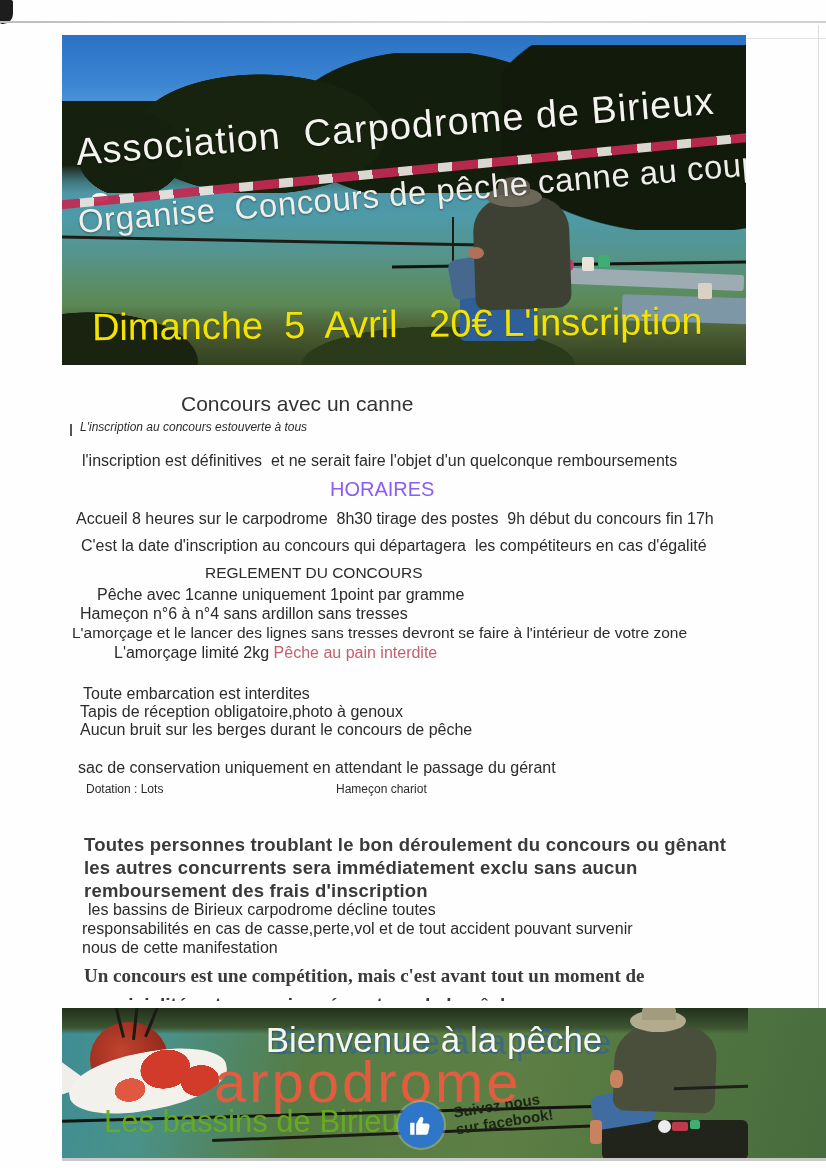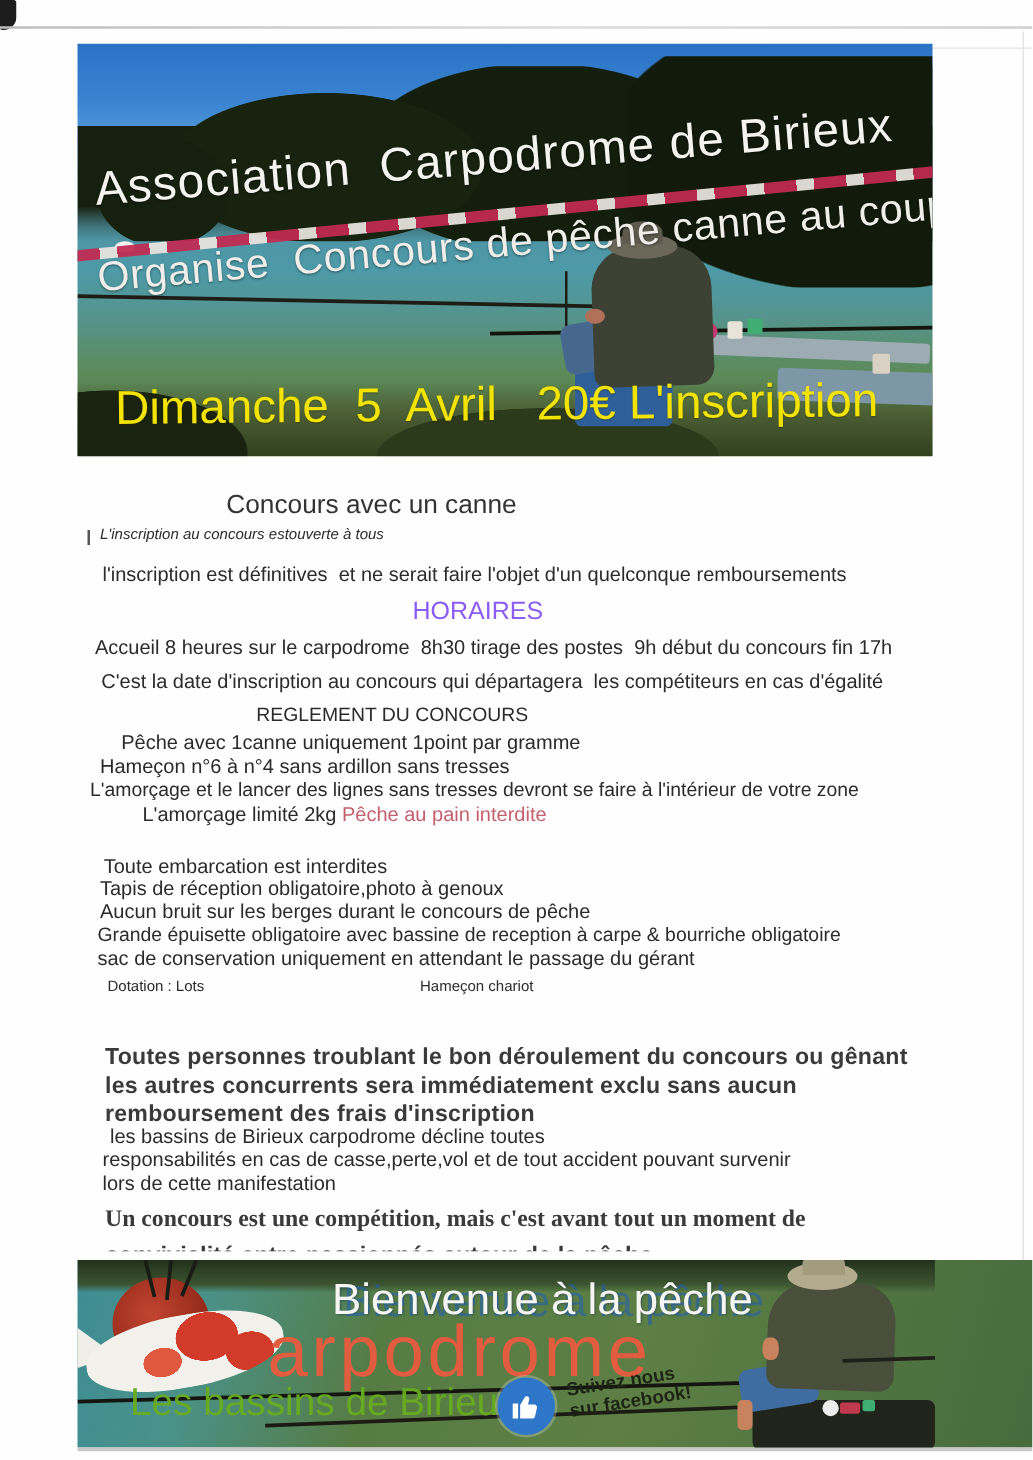--- a/index.html
+++ b/index.html
@@ -144,32 +144,31 @@
   <div class="tl t16" style="left:76px;top:510px;">Accueil 8 heures sur le carpodrome  8h30 tirage des postes  9h début du concours fin 17h</div>
   <div class="tl t16" style="left:81px;top:537px;">C'est la date d'inscription au concours qui départagera  les compétiteurs en cas d'égalité</div>
   <div class="tl t155" style="left:205px;top:564px;">REGLEMENT DU CONCOURS</div>
   <div class="tl t16" style="left:97px;top:586px;">Pêche avec 1canne uniquement 1point par gramme</div>
   <div class="tl t16" style="left:80px;top:605px;">Hameçon n°6 à n°4 sans ardillon sans tresses</div>
   <div class="tl t155" style="left:72px;top:624px;">L'amorçage et le lancer des lignes sans tresses devront se faire à l'intérieur de votre zone</div>
   <div class="tl t16" style="left:78px;top:644px;margin-left:36px;"><span>L'amorçage limité 2kg </span><span class="red">Pêche au pain interdite</span></div>
   <div class="tl t16" style="left:83px;top:685px;">Toute embarcation est interdites</div>
   <div class="tl t16" style="left:80px;top:703px;">Tapis de réception obligatoire,photo à genoux</div>
   <div class="tl t16" style="left:80px;top:721px;">Aucun bruit sur les berges durant le concours de pêche</div>
-  <div class="tl t155" style="left:78px;top:740px;">Grande épuisette obligatoire avec bassine de reception à carpe &amp; bourriche obligatoire</div>
   <div class="tl t16" style="left:78px;top:759px;">sac de conservation uniquement en attendant le passage du gérant</div>
   <div class="tl t17" style="left:86px;top:783px;">Dotation : Lots</div>
   <div class="tl t17" style="left:336px;top:783px;">Hameçon chariot</div>
 
   <div class="tl bold-warn" style="left:84px;top:833px;">Toutes personnes troublant le bon déroulement du concours ou gênant</div>
   <div class="tl bold-warn" style="left:84px;top:856px;">les autres concurrents sera immédiatement exclu sans aucun</div>
   <div class="tl bold-warn" style="left:84px;top:879px;">remboursement des frais d'inscription</div>
 
   <div class="tl t16" style="left:88px;top:901px;">les bassins de Birieux carpodrome décline toutes</div>
   <div class="tl t16" style="left:82px;top:920px;">responsabilités en cas de casse,perte,vol et de tout accident pouvant survenir</div>
-  <div class="tl t16" style="left:82px;top:939px;">lors de cette manifestation</div>
+  <div class="tl t16" style="left:82px;top:939px;">nous de cette manifestation</div>
 
   <div class="tl" style="left:84px;top:966px;font-weight:bold;font-size:19px;color:#3a3a3a;font-family:Liberation Serif, serif;">Un concours est une compétition, mais c'est avant tout un moment de</div>
   <div class="abs clip-line">convivialité entre passionnés autour de la pêche</div>
 
   <div class="abs photo-bot">
     <div class="abs bot-trees"></div>
     <div class="abs brod1"></div>
     <div class="abs brod2"></div>
     <div class="abs koi-ball"></div>
     <div class="abs koi-spine" style="left:56px;top:-4px;width:3px;height:34px;transform:rotate(-14deg);"></div>

